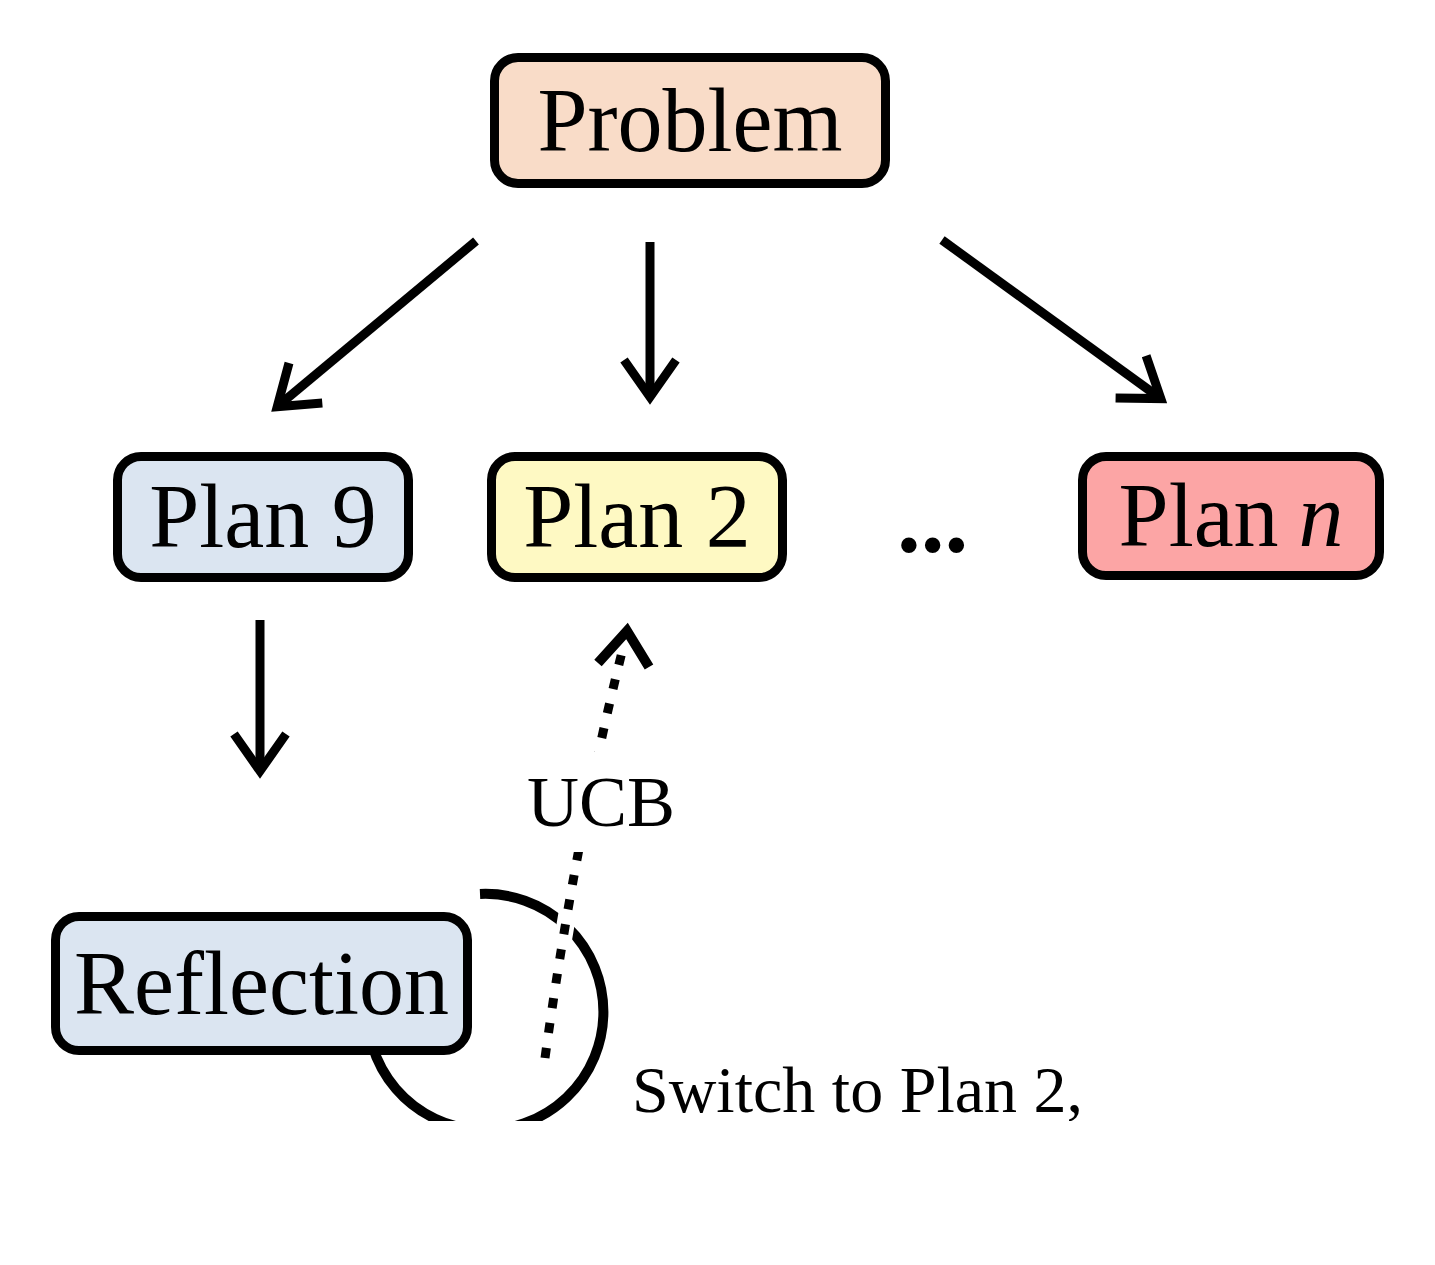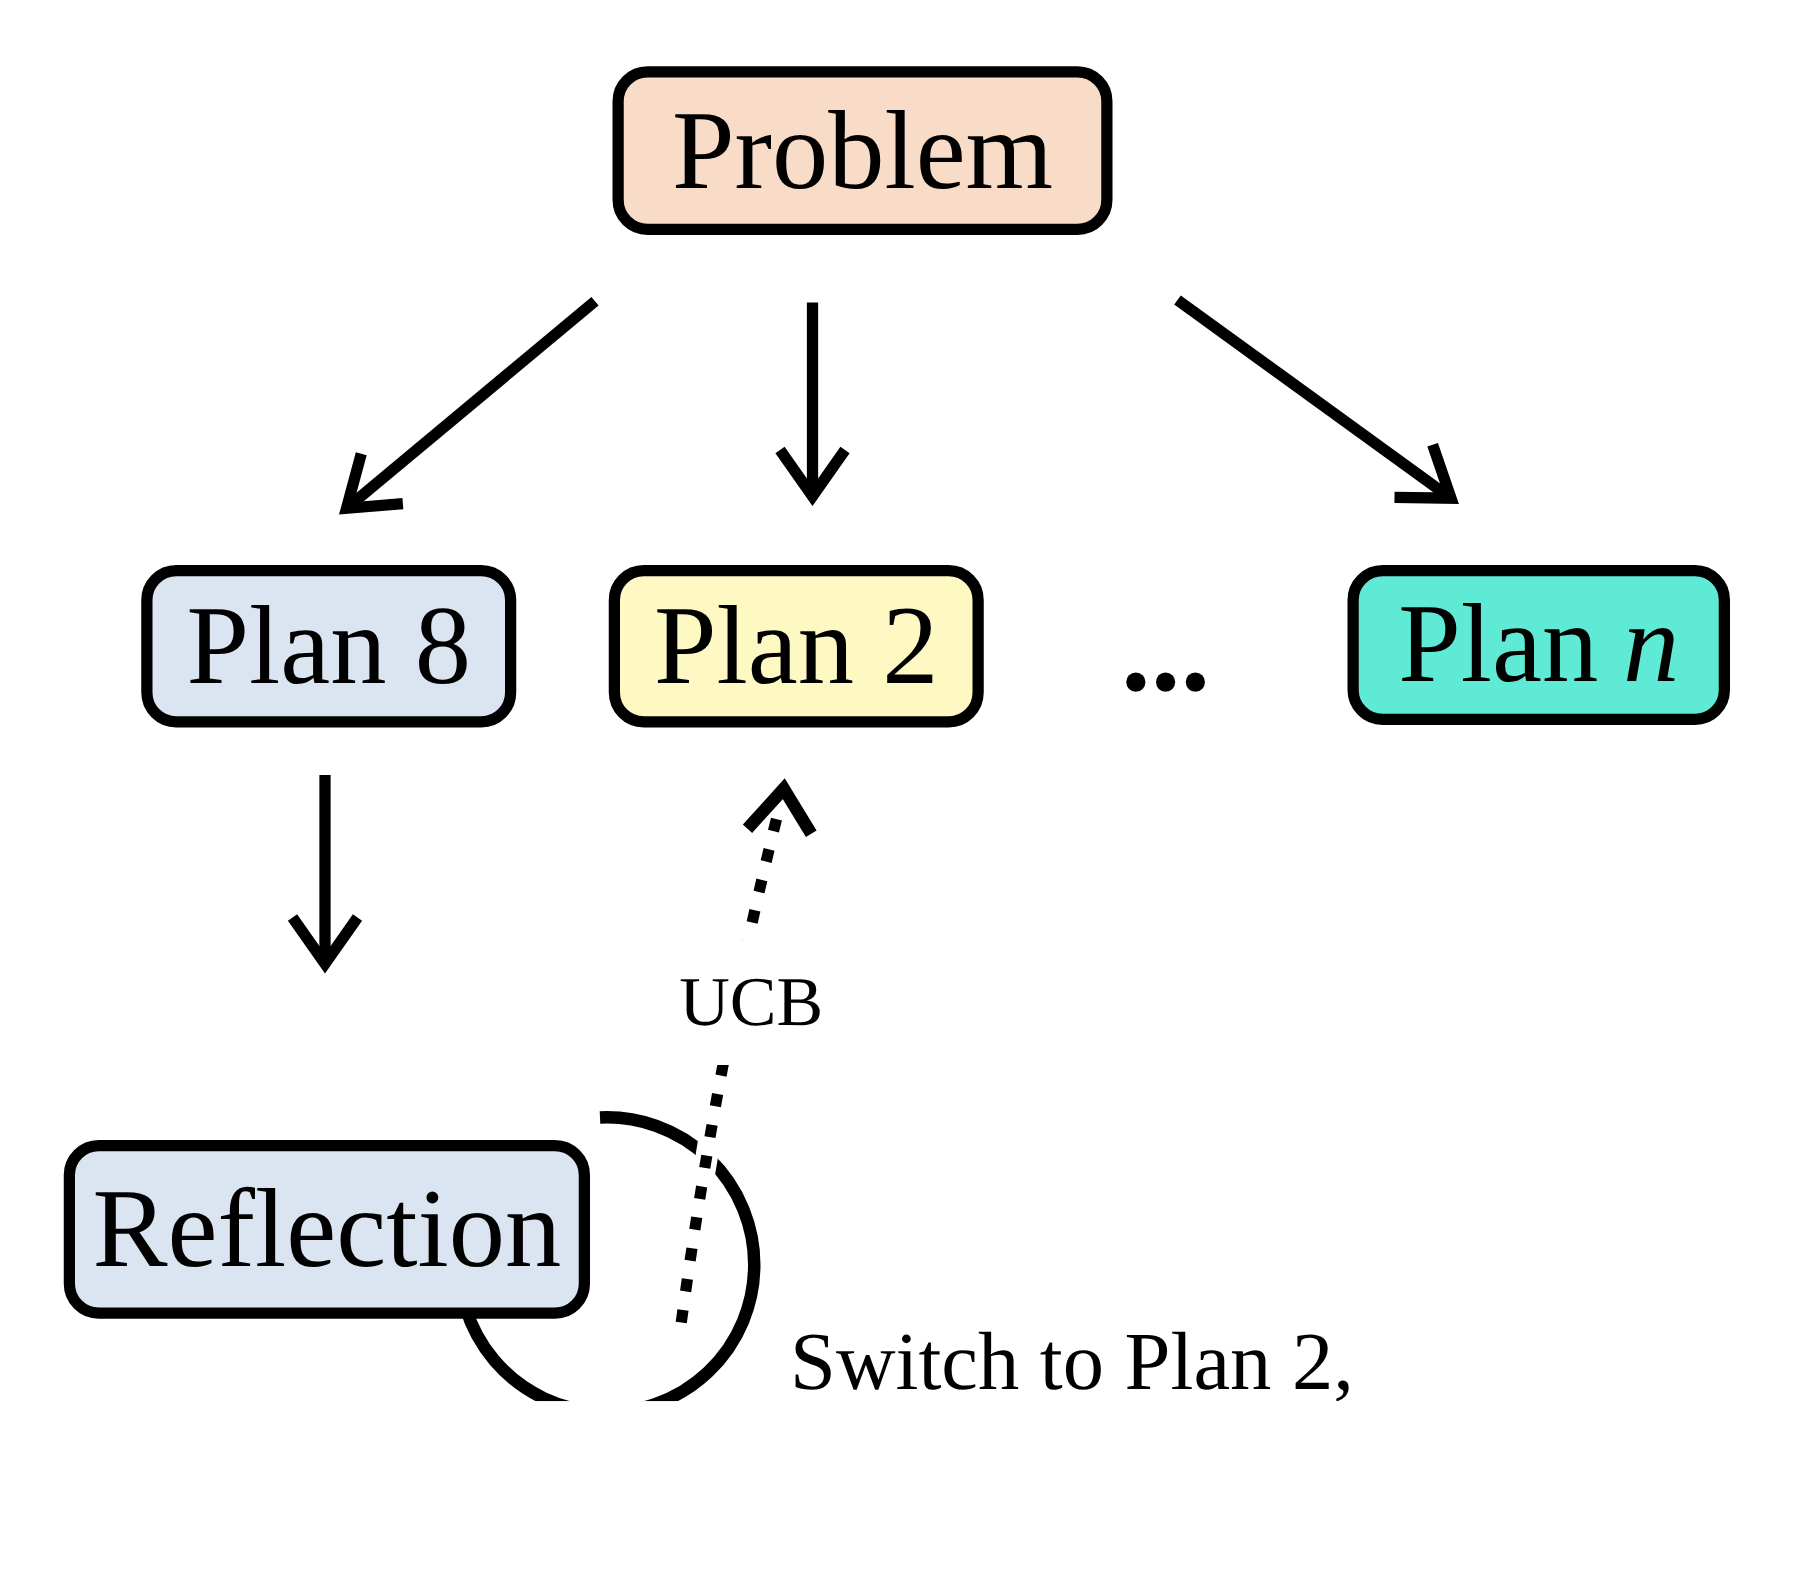--- a/index.html
+++ b/index.html
@@ -19,32 +19,32 @@
     font-size:90px;
     color:#000;
     z-index:2;
     box-sizing:border-box;
     line-height:1;
     white-space:nowrap;
   }
   .node-problem{left:490px;top:53px;width:400px;height:135px;background:#F9DCC8;}
   .node-plan1{left:113px;top:452px;width:300px;height:130px;background:#DBE5F1;}
   .node-plan2{left:487px;top:452px;width:300px;height:130px;background:#fef9c3;}
-  .node-plann{left:1078px;top:452px;width:306px;height:128px;background:#5eead4;text-align:center;}
+  .node-plann{left:1078px;top:452px;width:306px;height:128px;background:#fca5a5;text-align:center;}
   .node-reflection{left:51px;top:864px;width:421px;height:143px;background:#DBE5F1;margin-top:48px;}
   .italic-var{font-style:italic;margin-left:0.22em;}
   .ellipsis{
     position:absolute;left:875px;top:455px;width:115px;height:120px;
     display:flex;align-items:flex-end;justify-content:center;
     font-size:95px;font-weight:700;color:#000;z-index:2;line-height:normal;
   }
   .ucb-label{
     position:absolute;left:500px;top:752px;width:202px;height:100px;
     display:flex;align-items:center;justify-content:center;
-    font-size:56px;color:#000;background:#ffffff;
+    font-size:72px;color:#000;background:#ffffff;
     z-index:3;line-height:1;
   }
   .caption{
     position:absolute;left:632px;top:1046px;
     font-size:66px;line-height:88px;color:#000;
     z-index:3;white-space:nowrap;
   }
 </style>
 </head>
 <body>
@@ -72,21 +72,21 @@
     <path d="M 545 1058 Q 575 840 622 652" fill="none" stroke="#ffffff" stroke-width="18"></path>
     <path d="M 545 1058 Q 575 840 622 652" fill="none" stroke="#000" stroke-width="9" stroke-dasharray="10 15"></path>
     <path d="M 598 663 L 627 631 L 649 667" fill="none" stroke="#000" stroke-width="10"></path>
   </svg>
 
   <div class="node node-problem">
     <span>Problem</span>
   </div>
 
   <div class="node node-plan1">
-    <span>Plan 8</span>
+    <span>Plan 9</span>
   </div>
 
   <div class="node node-plan2">
     <span>Plan 2</span>
   </div>
 
   <div class="ellipsis">
     <span>...</span>
   </div>
 

